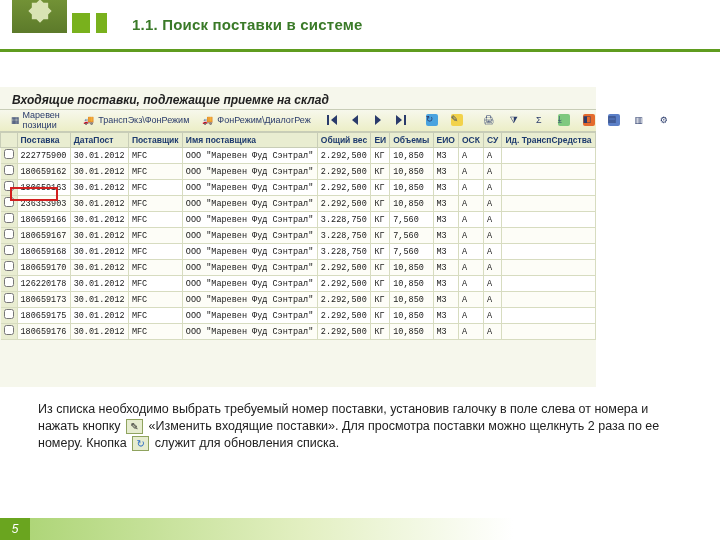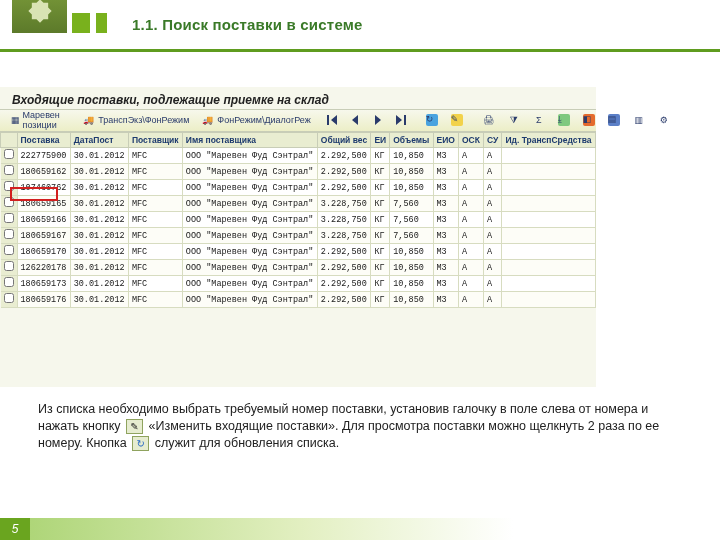--- a/index.html
+++ b/index.html
@@ -302,63 +302,77 @@
             <td class="num">2.292,500</td>
             <td>КГ</td>
             <td class="num">10,850</td>
             <td>М3</td>
             <td>A</td>
             <td>A</td>
             <td></td>
           </tr>
           <tr>
             <td class="row-cb"><input type="checkbox" style=""></td>
-            <td>107460762</td>
-            <td>30.01.2012</td>
-            <td>MFC</td>
-            <td>ООО "Маревен Фуд Сэнтрал"</td>
-            <td class="num">2.292,500</td>
-            <td>КГ</td>
-            <td class="num">10,850</td>
-            <td>М3</td>
-            <td>A</td>
-            <td>A</td>
-            <td></td>
-          </tr>
-          <tr>
-            <td class="row-cb"><input type="checkbox" style=""></td>
-            <td>180659165</td>
+            <td>180659163</td>
+            <td>30.01.2012</td>
+            <td>MFC</td>
+            <td>ООО "Маревен Фуд Сэнтрал"</td>
+            <td class="num">2.292,500</td>
+            <td>КГ</td>
+            <td class="num">10,850</td>
+            <td>М3</td>
+            <td>A</td>
+            <td>A</td>
+            <td></td>
+          </tr>
+          <tr>
+            <td class="row-cb"><input type="checkbox" style=""></td>
+            <td>236353903</td>
+            <td>30.01.2012</td>
+            <td>MFC</td>
+            <td>ООО "Маревен Фуд Сэнтрал"</td>
+            <td class="num">2.292,500</td>
+            <td>КГ</td>
+            <td class="num">10,850</td>
+            <td>М3</td>
+            <td>A</td>
+            <td>A</td>
+            <td></td>
+          </tr>
+          <tr>
+            <td class="row-cb"><input type="checkbox" style=""></td>
+            <td>180659166</td>
             <td>30.01.2012</td>
             <td>MFC</td>
             <td>ООО "Маревен Фуд Сэнтрал"</td>
             <td class="num">3.228,750</td>
             <td>КГ</td>
             <td class="num">7,560</td>
             <td>М3</td>
             <td>A</td>
             <td>A</td>
             <td></td>
           </tr>
           <tr>
             <td class="row-cb"><input type="checkbox" style=""></td>
-            <td>180659166</td>
+            <td>180659167</td>
             <td>30.01.2012</td>
             <td>MFC</td>
             <td>ООО "Маревен Фуд Сэнтрал"</td>
             <td class="num">3.228,750</td>
             <td>КГ</td>
             <td class="num">7,560</td>
             <td>М3</td>
             <td>A</td>
             <td>A</td>
             <td></td>
           </tr>
           <tr>
             <td class="row-cb"><input type="checkbox" style=""></td>
-            <td>180659167</td>
+            <td>180659168</td>
             <td>30.01.2012</td>
             <td>MFC</td>
             <td>ООО "Маревен Фуд Сэнтрал"</td>
             <td class="num">3.228,750</td>
             <td>КГ</td>
             <td class="num">7,560</td>
             <td>М3</td>
             <td>A</td>
             <td>A</td>
             <td></td>
@@ -387,20 +401,34 @@
             <td>КГ</td>
             <td class="num">10,850</td>
             <td>М3</td>
             <td>A</td>
             <td>A</td>
             <td></td>
           </tr>
           <tr>
             <td class="row-cb"><input type="checkbox" style=""></td>
             <td>180659173</td>
+            <td>30.01.2012</td>
+            <td>MFC</td>
+            <td>ООО "Маревен Фуд Сэнтрал"</td>
+            <td class="num">2.292,500</td>
+            <td>КГ</td>
+            <td class="num">10,850</td>
+            <td>М3</td>
+            <td>A</td>
+            <td>A</td>
+            <td></td>
+          </tr>
+          <tr>
+            <td class="row-cb"><input type="checkbox" style=""></td>
+            <td>180659175</td>
             <td>30.01.2012</td>
             <td>MFC</td>
             <td>ООО "Маревен Фуд Сэнтрал"</td>
             <td class="num">2.292,500</td>
             <td>КГ</td>
             <td class="num">10,850</td>
             <td>М3</td>
             <td>A</td>
             <td>A</td>
             <td></td>

